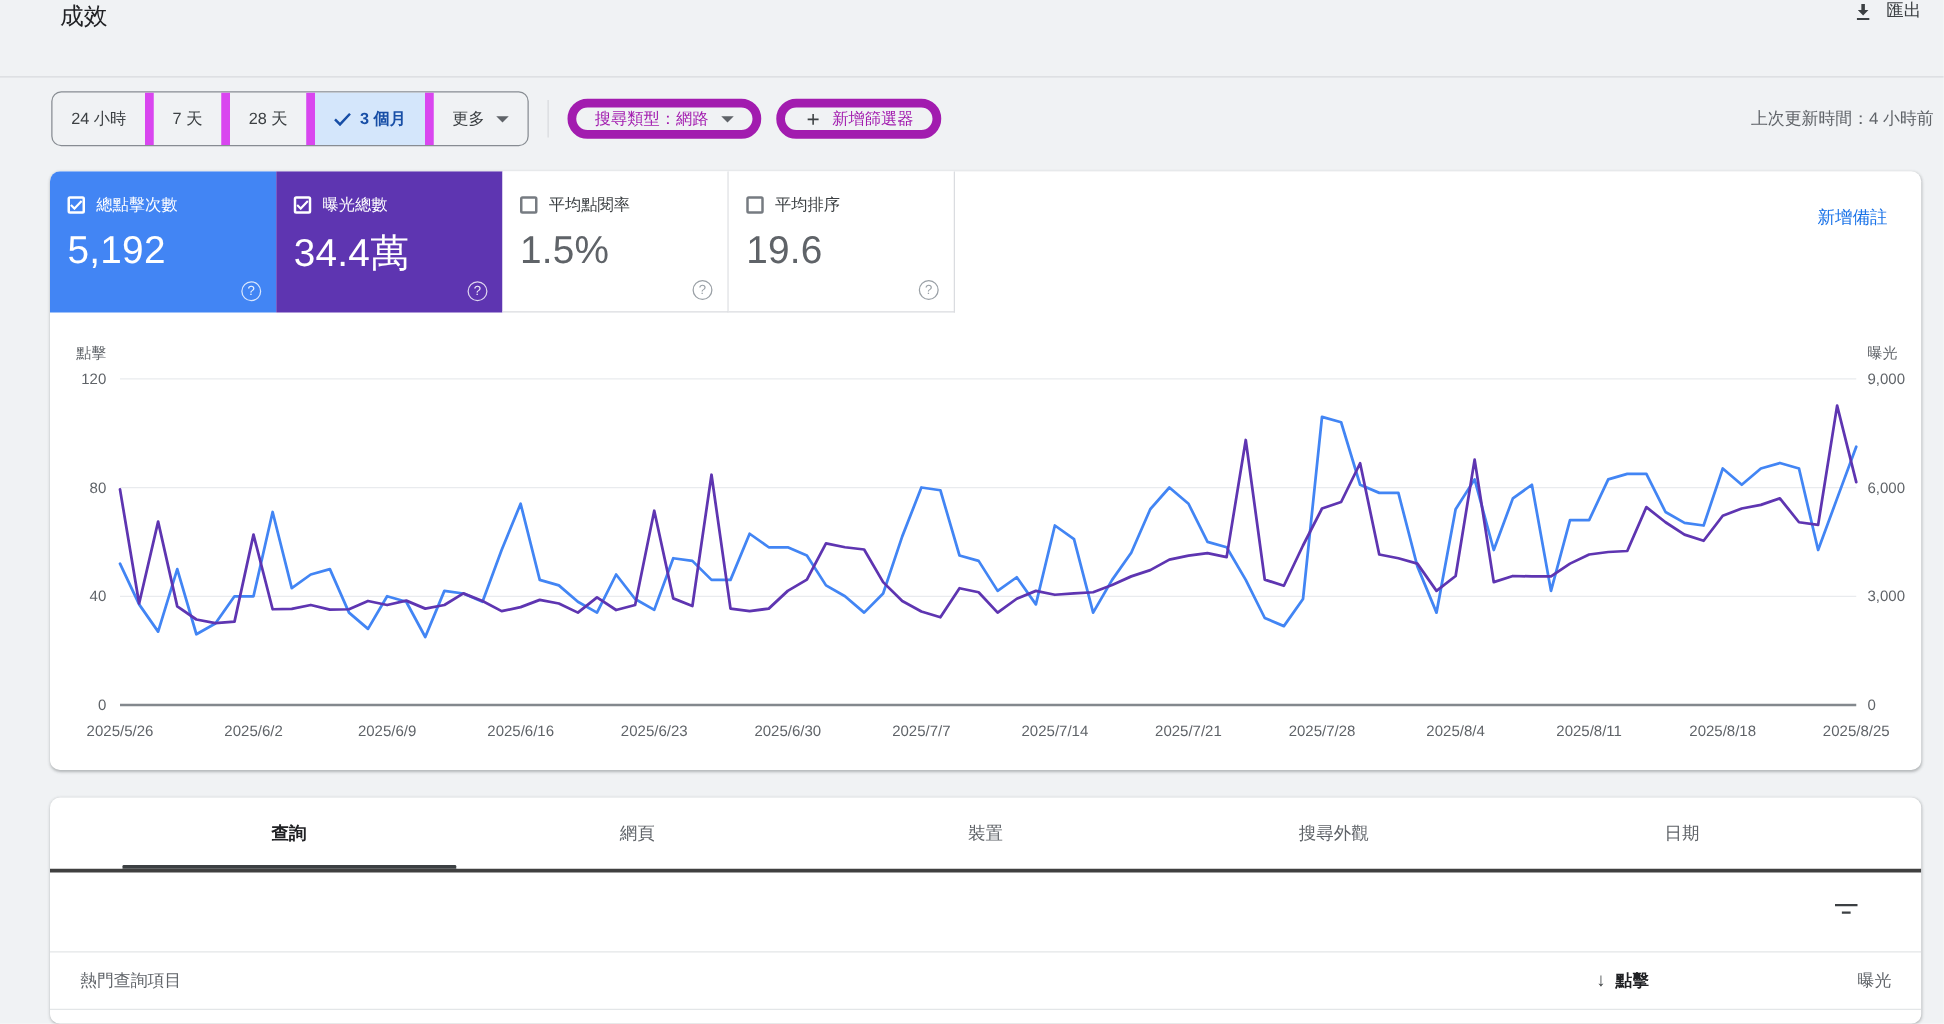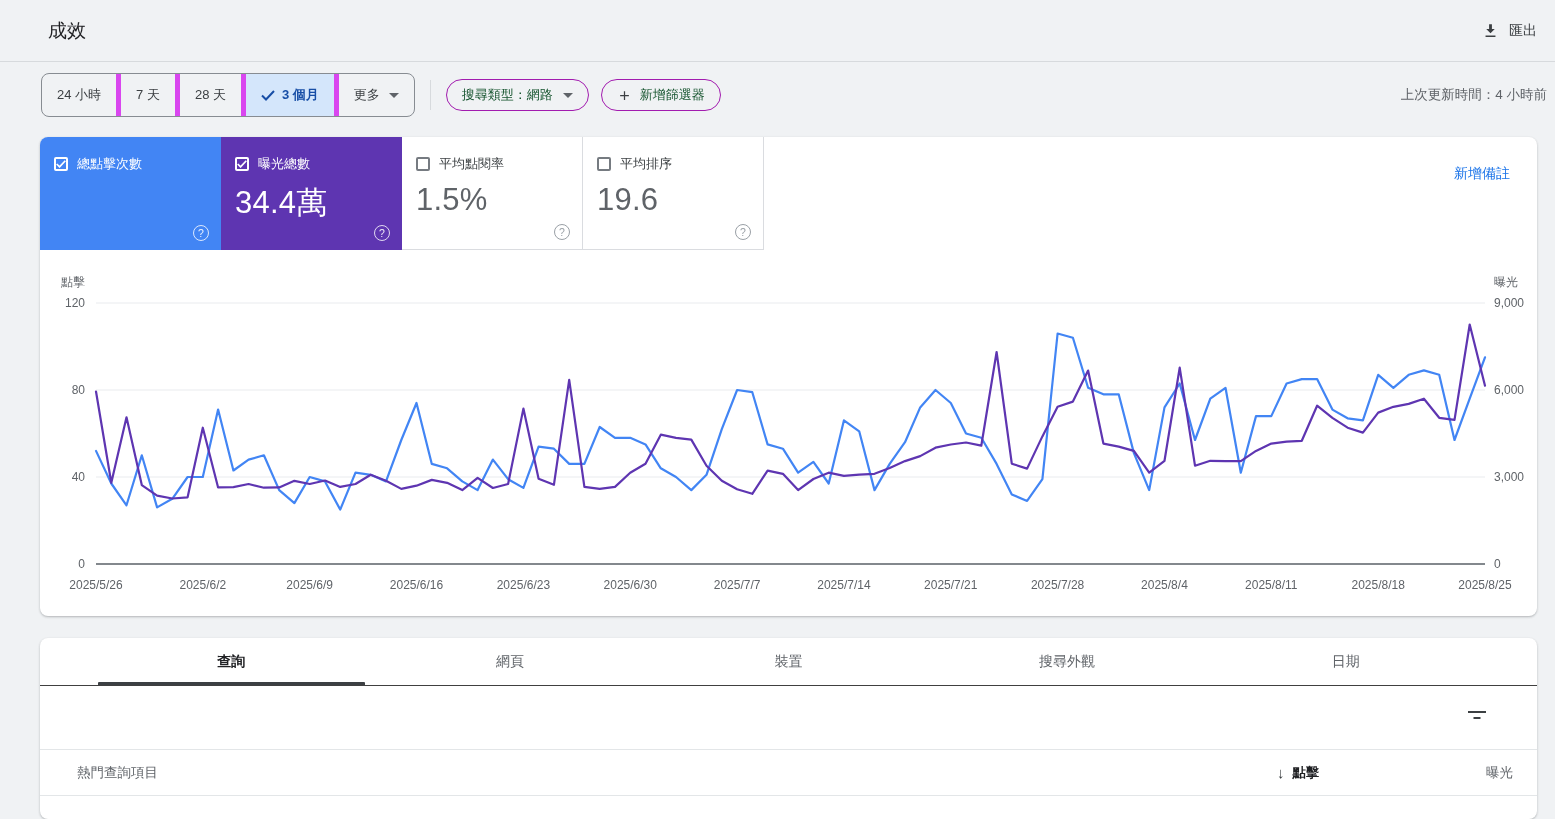--- a/index.html
+++ b/index.html
@@ -1,34 +1,34 @@
 <!DOCTYPE html>
 <html><head>
 <meta charset="utf-8">
 <style>
   * { margin:0; padding:0; box-sizing:border-box; }
   html,body { width:1555px; height:819px; overflow:hidden; }
   body { font-family:"Liberation Sans","DejaVu Sans",sans-serif; background:#f0f2f4; color:#202124; }
 
   
-  .topbar { height:62px; display:flex; align-items:center; padding:0 18px 0 48px; border-bottom:1px solid #d7dadd; }
+  .topbar { height:62px; display:flex; align-items:flex-start; padding:0 18px 0 48px; border-bottom:1px solid #d7dadd; }
   .page-title { font-size:19px; font-weight:500; color:#202124; }
   .export-btn { margin-left:auto; display:flex; align-items:center; gap:10px; background:none; border:none; cursor:pointer; font-size:14px; color:#3c4043; font-weight:500; font-family:inherit; }
 
   
   .toolbar { height:66px; display:flex; align-items:center; padding:0 8px 0 41px; }
   .segmented { display:flex; align-items:stretch; height:44px; border:1px solid #878c92; border-radius:8px; overflow:hidden; background:#fff0; }
-  .segment { display:flex; align-items:center; gap:7px; padding:0 15px; font-size:13px; color:#3c4043; font-weight:500; border:none; background:transparent; border-left:5px solid #d946ef; cursor:pointer; font-family:inherit; white-space:nowrap; }
+  .segment { display:flex; align-items:center; gap:7px; padding:0 15px; font-size:13px; color:#3c4043; font-weight:500; border:none; background:transparent; border-left:7px solid #d946ef; cursor:pointer; font-family:inherit; white-space:nowrap; }
   .segment:first-child { border-left:none; }
   .segment .check-icon { display:none; width:14px; height:11px; }
   .segment.selected { background:#d4e6fb; color:#174ea6; font-weight:600;justify-content:flex-end; }
   .segment.selected .check-icon { display:block; }
   .caret { width:0; height:0; border-left:5px solid transparent; border-right:5px solid transparent; border-top:5px solid #5f6368; margin-left:2px; }
   .v-div { width:1px; height:30px; background:#d7dadd; margin:0 15px; }
-  .chip { display:flex; align-items:center; gap:8px; height:32px; padding:0 15px; border:1px solid #a21caf; border-radius:16px; background:transparent; font-size:13px; color:#14532d; font-weight:500; cursor:pointer; font-family:inherit; margin-right:12px; white-space:nowrap;text-align:center; }
+  .chip { display:flex; align-items:center; gap:8px; height:32px; padding:0 15px; border:7px solid #a21caf; border-radius:16px; background:transparent; font-size:13px; color:#a21caf; font-weight:500; cursor:pointer; font-family:inherit; margin-right:12px; white-space:nowrap;text-align:center; }
   .last-updated { margin-left:auto; font-size:13.5px; color:#5f6368; }
 
   
   .card { background:#fff; border-radius:8px; margin:0 18px; box-shadow:0 1px 2px rgba(60,64,67,.25), 0 1px 3px rgba(60,64,67,.1); }
   .chart-card { margin-top:9px; position:relative; height:479px; margin-left:40px; margin-right:18px; border-radius:8px; overflow:hidden; }
   .table-card { margin-top:22px; margin-left:40px; margin-right:18px; height:181px; overflow:hidden; }
 
   
   .metric-row { display:flex; height:113px; }
   .metric-tile { width:181px; height:113px; padding:18px 12px 10px 14px; position:relative; cursor:pointer; background:#fff; }
@@ -46,26 +46,26 @@
   .q-icon { position:absolute; right:12px; bottom:9px; width:16px; height:16px; border-radius:50%; font-size:10.5px; display:flex; align-items:center; justify-content:center; }
   .metric-tile.colored .q-icon { border:1.4px solid rgba(255,255,255,.8); color:rgba(255,255,255,.9); }
   .metric-tile.plain .q-icon { border:1.4px solid #9aa0a6; color:#9aa0a6; }
   .add-note { position:absolute; top:28px; right:27px; font-size:14px; color:#1a73e8; font-weight:500; text-decoration:none; }
 
   .chart-wrap { margin-top:23px; }
   #chart { display:block; width:1497px; height:330px; }
   #chart text.tick { font-size:12px; fill:#5f6368; font-family:"Liberation Sans","DejaVu Sans",sans-serif; }
 
   
-  .tabs { display:flex; height:48px; padding:0 52px; border-bottom:1px solid #404040; }
+  .tabs { display:flex; height:60px; padding:0 52px; border-bottom:3px solid #404040; }
   .tab { flex:1; display:flex; align-items:center; justify-content:center; font-size:14px; color:#5f6368; cursor:pointer; position:relative; background:none; border:none; font-family:inherit; }
   .tab.active { color:#202124; font-weight:700; }
   .tab.active::after { content:""; position:absolute; left:6px; right:6px; bottom:0; height:3px; background:#3c4043; border-radius:1px 1px 0 0; }
   .filter-row { height:64px; display:flex; align-items:center; justify-content:flex-end; padding-right:45px; border-bottom:1px solid #e3e6e8; }
-  .thead-row { height:46px; display:flex; align-items:center; padding:0 24px 0 37px; border-bottom:1px solid #e3e6e8; font-size:13.5px; color:#5f6368; }
+  .thead-row { height:46px; display:flex; align-items:center; padding:0 24px 0 24px; border-bottom:1px solid #e3e6e8; font-size:13.5px; color:#5f6368; }
   .th-query { flex:1; }
   .th-clicks { width:210px; display:flex; align-items:center; justify-content:center; gap:8px; color:#202124; font-weight:700; }
   .th-clicks .sort-arrow { color:#3c4043; font-weight:400; font-size:15px; }
   .th-imps { width:110px; text-align:right; color:#5f6368; }
   .icon-btn { background:none; border:none; cursor:pointer; padding:4px; }
 </style>
 </head>
 <body>
 
 <header class="topbar">
@@ -121,20 +121,21 @@
   <div class="metric-row">
     <div class="metric-tile colored" style="background: rgb(66, 133, 244);">
       <div class="tile-head">
         <span class="cbx">
             <svg viewBox="0 0 14 11">
               <path d="M1 5.5l4 4L13 1" stroke="currentColor" stroke-width="2.4" fill="none"></path>
             </svg>
           </span>
         <span>總點擊次數</span>
       </div>
+      <div class="metric-value">5,192</div>
       <span class="q-icon">?</span>
     </div>
     <div class="metric-tile colored" style="background: rgb(94, 53, 177);">
       <div class="tile-head">
         <span class="cbx">
             <svg viewBox="0 0 14 11">
               <path d="M1 5.5l4 4L13 1" stroke="currentColor" stroke-width="2.4" fill="none"></path>
             </svg>
           </span>
         <span>曝光總數</span>

